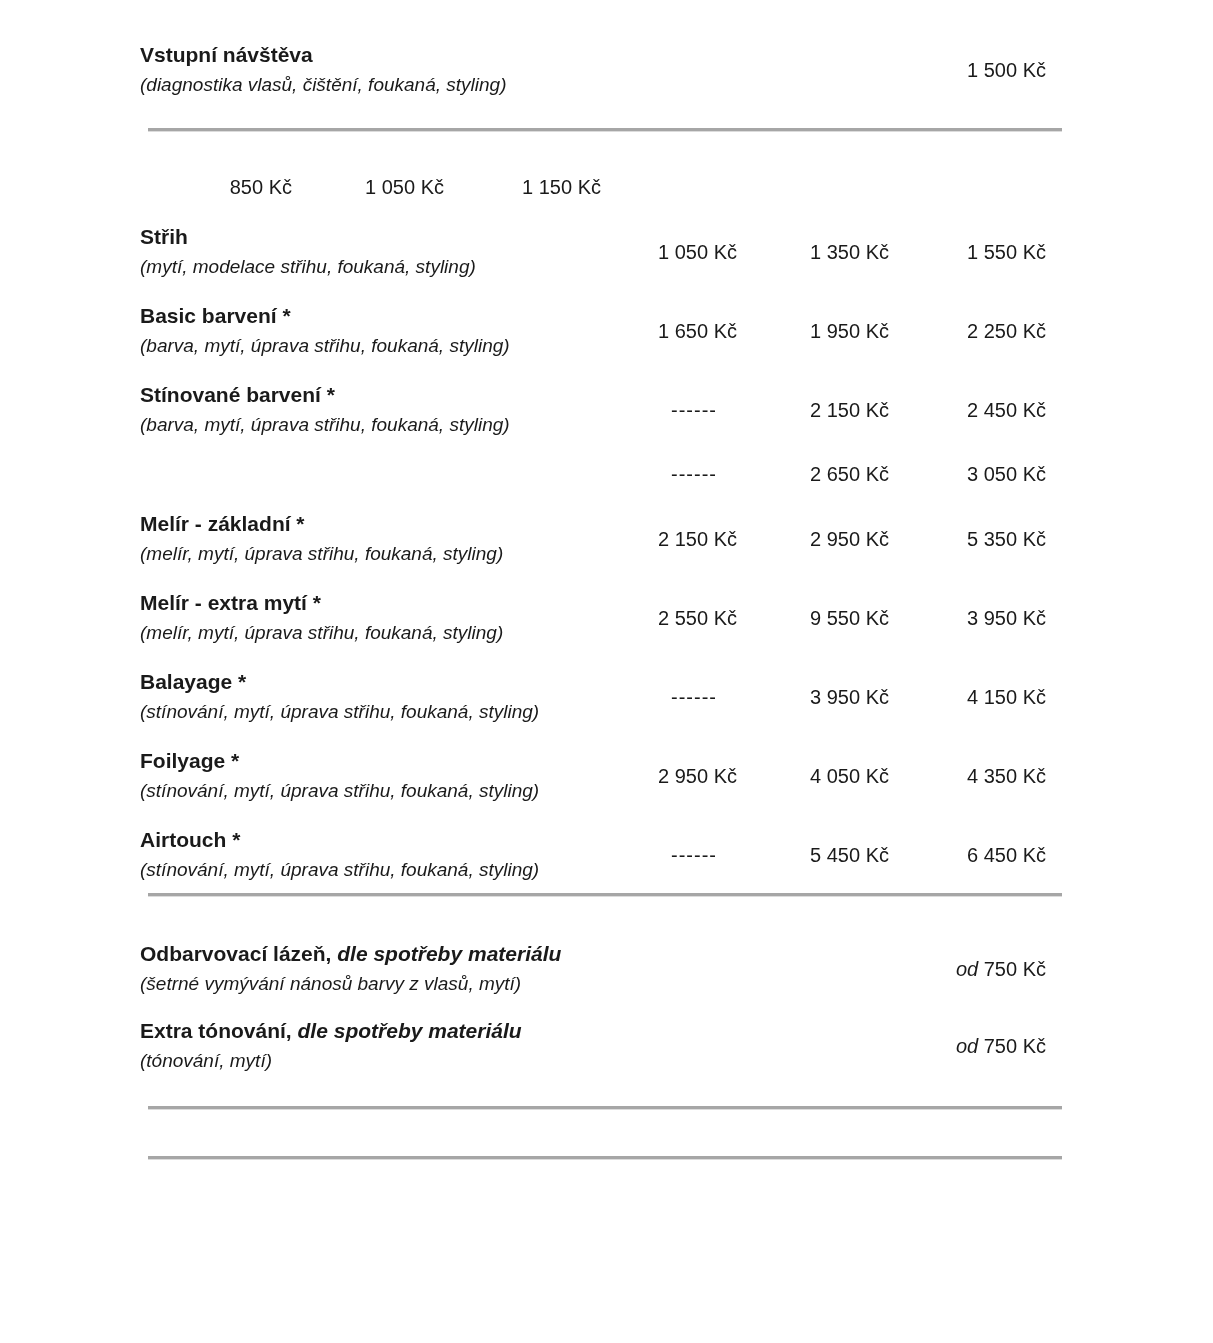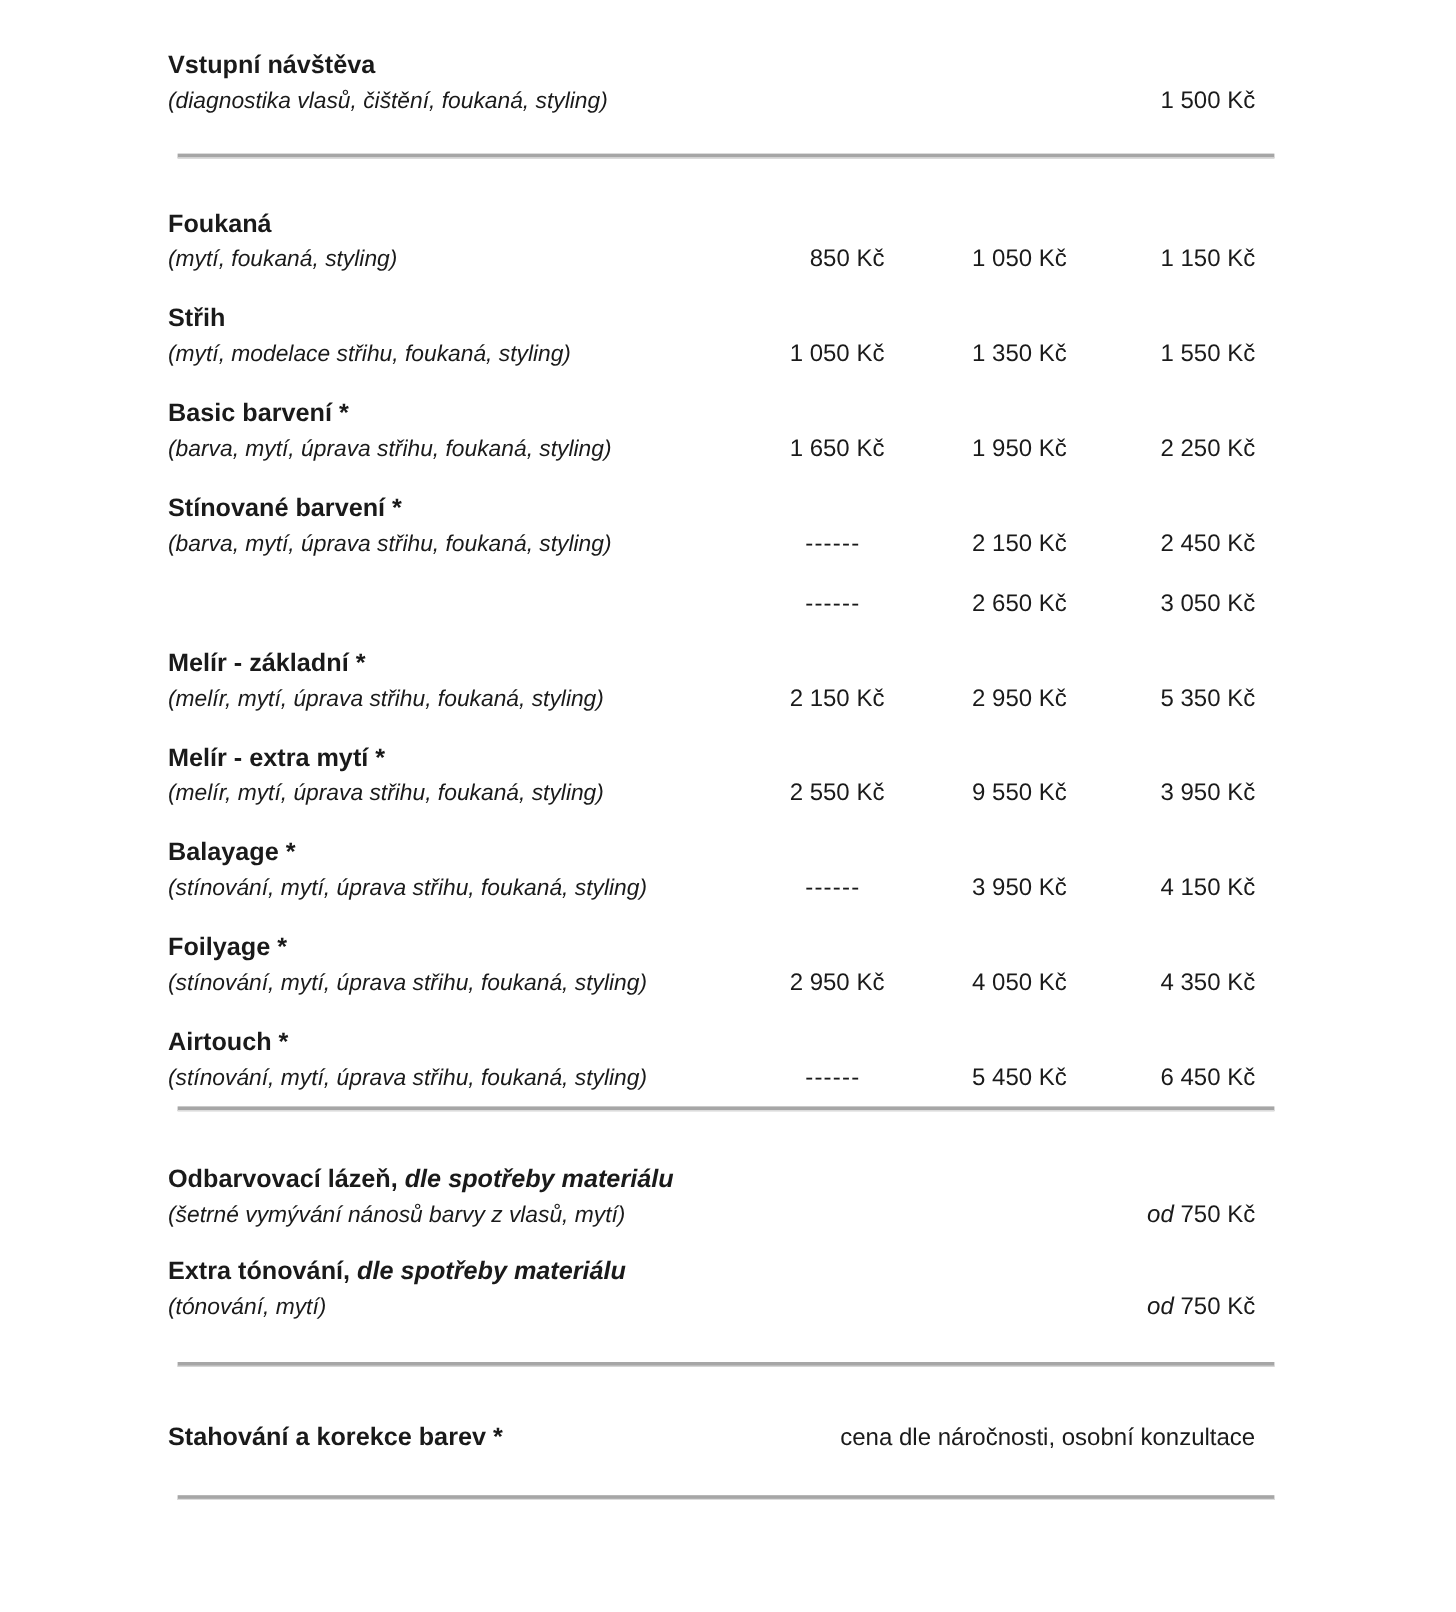--- a/index.html
+++ b/index.html
@@ -9,21 +9,21 @@
     color:#1a1a1a;
     font-family:"Liberation Sans", sans-serif;
     overflow:hidden;
   }
   .page{box-sizing:border-box;width:1213px;padding:42px 167px 0 140px;}
   .divider{height:3px;background:#a6a6a6;border-bottom:1px solid #dcdcdc;margin-left:8px;margin-right:-16px;}
   .d1{margin-top:31px;margin-bottom:42px;}
   .d2{margin-top:11px;margin-bottom:44px;}
   .d3{margin-top:33px;margin-bottom:46px;}
   .d4{margin-top:35px;margin-bottom:0;}
-  .row{display:flex;align-items:flex-end;margin-bottom:24px;}
+  .row{display:flex;align-items:center;margin-bottom:24px;}
   .row.tight{margin-bottom:22px;}
   .row.last{margin-bottom:0;}
   .left{flex:1;min-width:0;}
   .svc-name{font-size:21px;font-weight:bold;line-height:26px;white-space:nowrap;}
   .svc-desc{font-size:19px;font-style:italic;line-height:24px;margin-top:5px;white-space:nowrap;}
   .prices{display:flex;flex:none;}
   .price{font-size:20px;line-height:26px;text-align:right;width:152px;flex:none;white-space:nowrap;}
   .price.c3{width:157px;}
   .price.dash{padding-right:20px;box-sizing:border-box;letter-spacing:1px;}
   .price.wide{width:auto;}
@@ -42,24 +42,20 @@
       <div class="svc-desc">(diagnostika vlasů, čištění, foukaná, styling)</div>
     </div>
     <div class="prices">
       <div class="price c3">1 500 Kč</div>
     </div>
   </div>
 
   <div class="divider d1"></div>
 
   <div class="row">
-    <div class="left">
-      <div class="svc-name">Foukaná</div>
-      <div class="svc-desc">(mytí, foukaná, styling)</div>
-    </div>
     <div class="prices">
       <div class="price c1">850 Kč</div>
       <div class="price c2">1 050 Kč</div>
       <div class="price c3">1 150 Kč</div>
     </div>
   </div>
 
   <div class="row">
     <div class="left">
       <div class="svc-name">Střih</div>
@@ -183,22 +179,16 @@
       <div class="svc-name"><span>Extra tónování,</span> <span class="name-em">dle spotřeby materiálu</span></div>
       <div class="svc-desc">(tónování, mytí)</div>
     </div>
     <div class="prices">
       <div class="price wide"><span class="it">od</span> <span>750 Kč</span></div>
     </div>
   </div>
 
   <div class="divider d3"></div>
 
-  <div class="row last">
-    <div class="left">
-      <div class="svc-name">Stahování a korekce barev *</div>
-    </div>
-    <div class="note">cena dle náročnosti, osobní konzultace</div>
-  </div>
 
   <div class="divider d4"></div>
 
 </div>
 
 </body></html>

